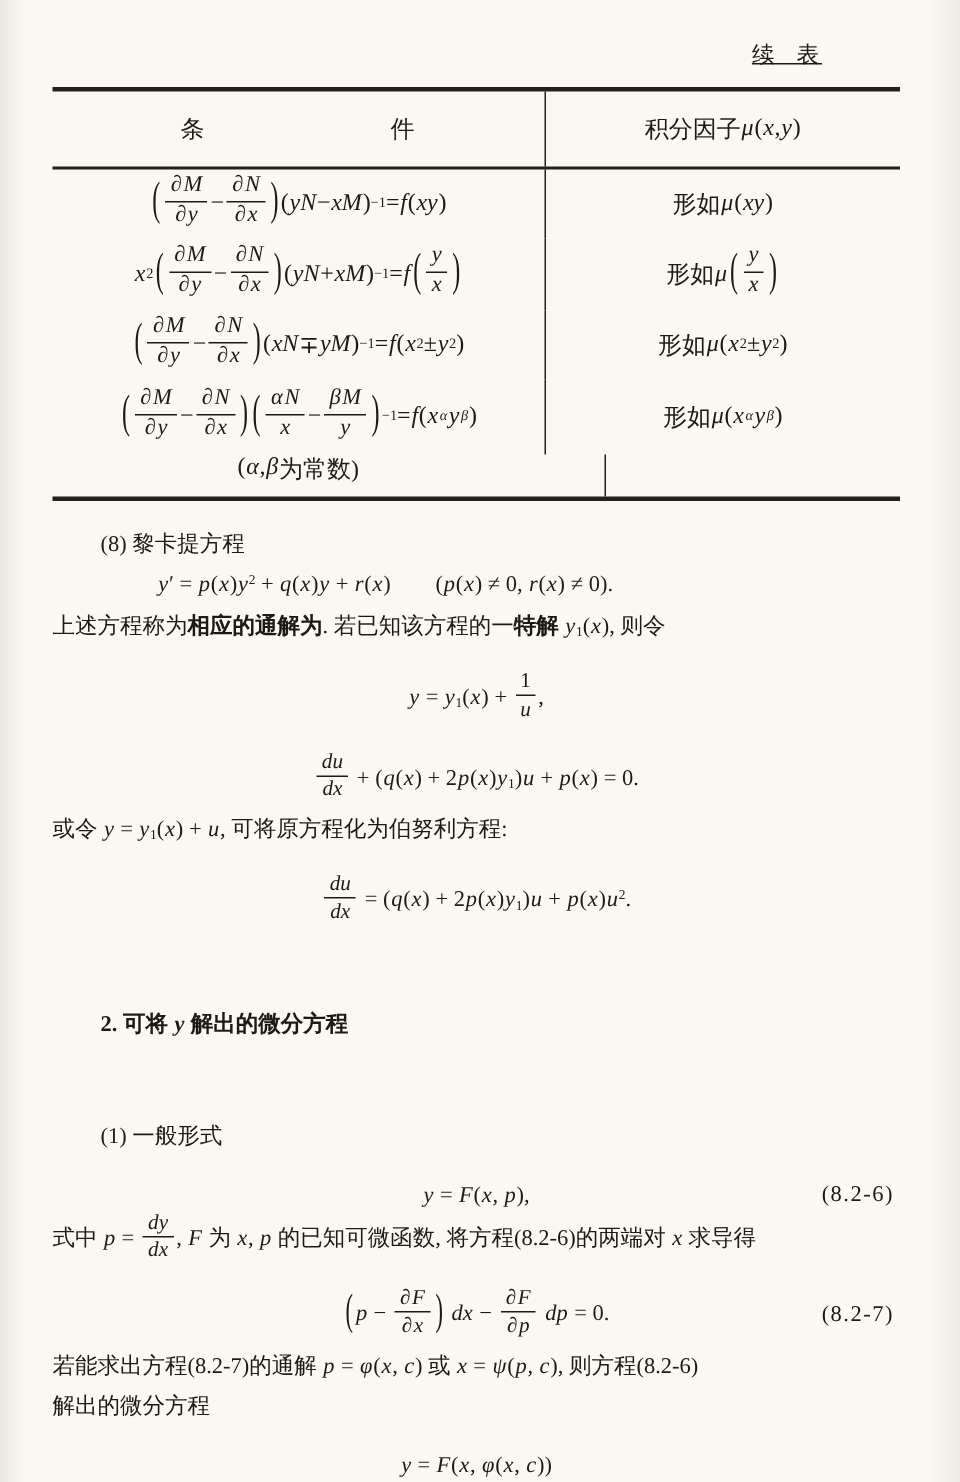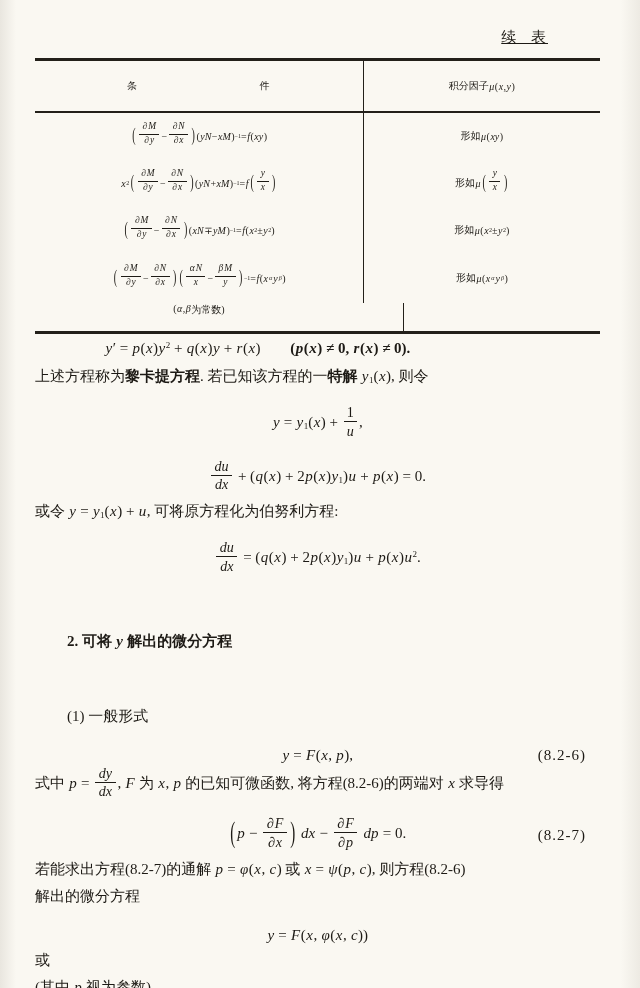--- a/index.html
+++ b/index.html
@@ -7,38 +7,38 @@
     width:640px;height:988px;overflow:hidden;position:relative;
     background:linear-gradient(90deg,#e9e6df 0,#faf8f2 2.5%,#faf8f2 97%,#edeae3 100%);
     color:#1d1a15;
     font-family:"Liberation Serif","DejaVu Serif",serif;
     font-size:15px;
   }
   .page{padding:26px 40px 0 35px;}
   
   .cont-label{text-align:right;padding-right:52px;word-spacing:7px;letter-spacing:2px;line-height:22px;text-decoration:underline;}
   
-  .tbl{margin-top:10px;border-top:3px solid #23201a;border-bottom:3.5px solid #23201a;font-size:10px;}
+  .tbl{margin-top:10px;border-top:3px solid #23201a;border-bottom:3.5px solid #23201a;font-size:16px;}
   .trow{display:flex;align-items:stretch;}
   .cell-l{width:58%;border-right:1.5px solid #23201a;display:flex;align-items:center;justify-content:center;}
   .cell-r{flex:1;display:flex;align-items:center;justify-content:center;}
   .thead{border-bottom:2px solid #23201a;min-height:50px;}
   .thead .cell-l{word-spacing:118px;letter-spacing:1px;}
   .r1{min-height:46px;} .r2{min-height:48px;} .r3{min-height:46px;} .r4{min-height:50px;}
   .rnote{min-height:28px;text-align:right;}
   .rnote .cell-l{justify-content:center;padding-right:40px;align-items:flex-start;}
   
   .line{line-height:28px;white-space:nowrap;}
   .tight{line-height:26px;}
   .indent{padding-left:32px;margin-top:48px;}
   .eq-left{padding-left:70px;line-height:28px;white-space:nowrap;}
   .eqc{text-align:center;padding:3px 0;line-height:1.25;margin-top:14px;}
   .eq-wrap{position:relative;}
-  .eqno{position:absolute;right:14px;top:50%;transform:translateY(-50%);letter-spacing:1px;}
-  .gap{margin-left:26px;font-weight:bold;}
+  .eqno{position:absolute;right:4px;top:50%;transform:translateY(-50%);letter-spacing:1px;}
+  .gap{margin-left:26px;}
   .mt{margin-top:16px;}
   .footer{ text-align:right;padding-right:50px;margin-top:10px;font-weight:bold;letter-spacing:2px;}
   
   i{font-style:italic;padding:0 .5px;}
   b{font-weight:bold;}
   sup{font-size:.6em;vertical-align:.55em;line-height:0;letter-spacing:0;}
   sub{font-size:.6em;vertical-align:-.25em;line-height:0;}
   .fr{display:inline-block;vertical-align:middle;position:relative;top:-2px;text-align:center;line-height:1.05;margin:0 2px;font-size:.94em;}
   .fr .nu{display:block;border-bottom:1.2px solid currentColor;padding:0 3px 1.5px;}
   .fr .de{display:block;padding-top:1.5px;}
@@ -107,27 +107,28 @@
             <span class="de"><i>y</i></span>
           </span><span class="bp">)</span><sup>−1</sup> = <i>f</i>(<i>x</i><sup><i>α</i></sup><i>y</i><sup><i>β</i></sup>)</div>
       <div class="cell-r">形如 <i>μ</i>(<i>x</i><sup><i>α</i></sup><i>y</i><sup><i>β</i></sup>)</div>
     </div>
     <div class="trow rnote">
       <div class="cell-l">(<i>α</i>, <i>β</i> 为常数)</div>
       <div class="cell-r"></div>
     </div>
   </div>
 
+  <div class="line tight indent mt">(8) 黎卡提方程</div>
 
   <div class="eq-left">
     <span><i>y</i>′ = <i>p</i>(<i>x</i>)<i>y</i><sup>2</sup> + <i>q</i>(<i>x</i>)<i>y</i> + <i>r</i>(<i>x</i>)</span>
     <span class="gap">(<i>p</i>(<i>x</i>) ≠ 0, <i>r</i>(<i>x</i>) ≠ 0).</span>
   </div>
 
-  <div class="line">上述方程称为<b>黎卡提方程</b>. 若已知该方程的一<b>特解</b> <i>y</i><sub>1</sub>(<i>x</i>), 则令</div>
+  <div class="line">上述方程称为<b>相应的通解为</b>. 若已知该方程的一<b>特解</b> <i>y</i><sub>1</sub>(<i>x</i>), 则令</div>
 
   <div class="eqc"><i>y</i> = <i>y</i><sub>1</sub>(<i>x</i>) + <span class="fr"><span class="nu">1</span><span class="de"><i>u</i></span></span>,</div>
 
 
   <div class="eqc"><span class="fr"><span class="nu"><i>du</i></span><span class="de"><i>dx</i></span></span> + (<i>q</i>(<i>x</i>) + 2<i>p</i>(<i>x</i>)<i>y</i><sub>1</sub>)<i>u</i> + <i>p</i>(<i>x</i>) = 0.</div>
 
   <div class="line">或令 <i>y</i> = <i>y</i><sub>1</sub>(<i>x</i>) + <i>u</i>, 可将原方程化为伯努利方程:</div>
 
   <div class="eqc"><span class="fr"><span class="nu"><i>du</i></span><span class="de"><i>dx</i></span></span> = (<i>q</i>(<i>x</i>) + 2<i>p</i>(<i>x</i>)<i>y</i><sub>1</sub>)<i>u</i> + <i>p</i>(<i>x</i>)<i>u</i><sup>2</sup>.</div>
 

